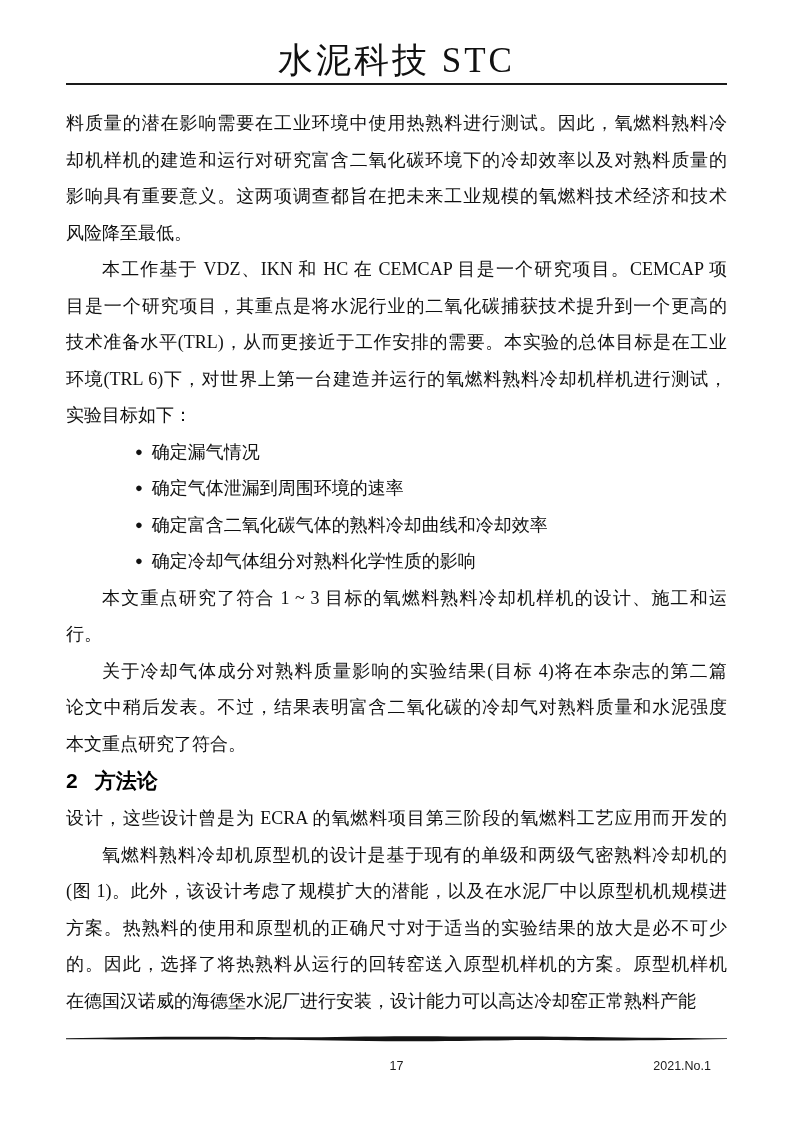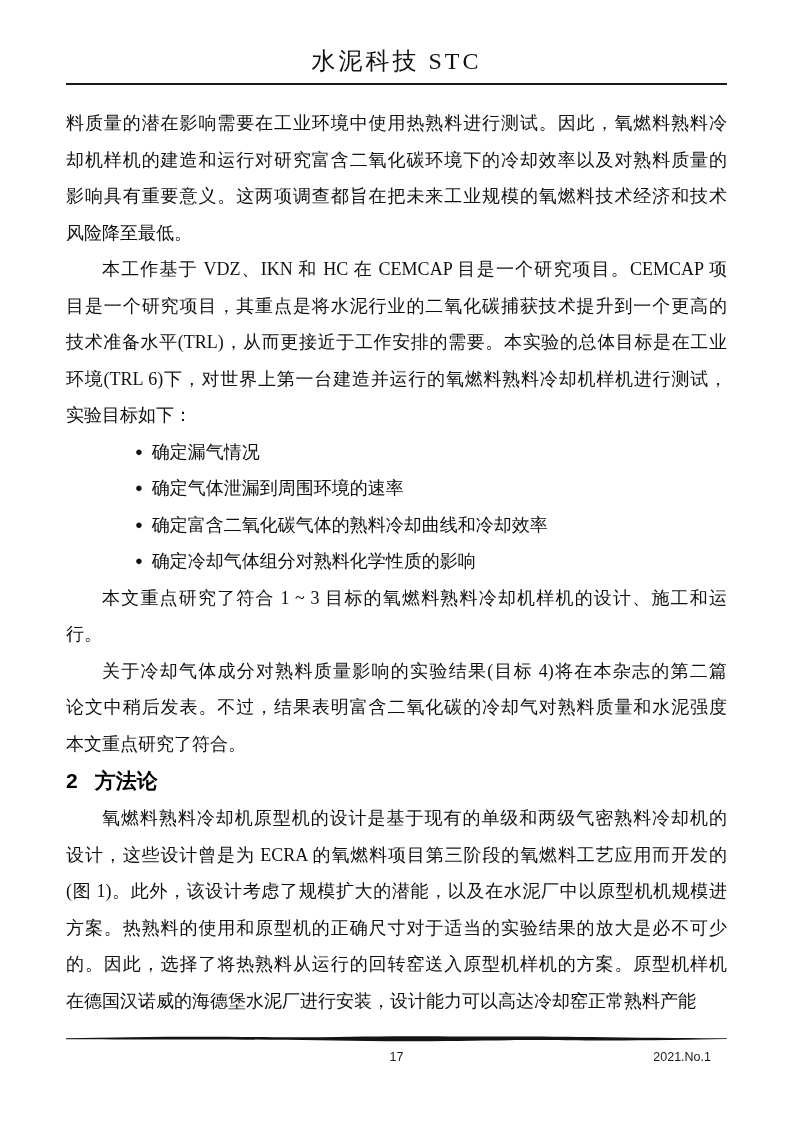--- a/index.html
+++ b/index.html
@@ -18,21 +18,21 @@
     font-family: "Liberation Serif", "DejaVu Serif", serif;
     color: #111111;
     overflow: hidden;
   }
   
   .header {
     padding-top: 44px;
   }
   .journal-title {
     text-align: center;
-    font-size: 24px;
+    font-size: 35px;
     height: 34px;
     line-height: 34px;
     letter-spacing: 3px;
     font-family: "Liberation Serif", "DejaVu Serif", serif;
     font-weight: 500;
   }
   .header-rule {
     margin-top: 5px;
     border-bottom: 2px solid #1a1a1a;
     height: 0;
@@ -87,21 +87,21 @@
     right: 66px;
     top: 1034px;
   }
   .footer-rule-svg {
     display: block;
     width: 100%;
     height: 9px;
   }
   .footer-row {
     position: relative;
-    margin-top: 5px;
+    margin-top: 14px;
     font-family: "Liberation Sans", "DejaVu Sans", sans-serif;
     font-size: 12.5px;
     color: #1a1a1a;
     height: 18px;
     line-height: 18px;
   }
   .page-number {
     display: block;
     text-align: center;
   }
@@ -148,22 +148,22 @@
       <div class="paragraph">
         <div class="line indent">关于冷却气体成分对熟料质量影响的实验结果(目标 4)将在本杂志的第二篇</div>
         <div class="line">论文中稍后发表。不过，结果表明富含二氧化碳的冷却气对熟料质量和水泥强度</div>
         <div class="line last">本文重点研究了符合。</div>
       </div>
       <div class="section-heading">
         <span class="heading-number">2</span>
         <span class="heading-text">方法论</span>
       </div>
       <div class="paragraph">
+        <div class="line">设计，这些设计曾是为 ECRA 的氧燃料项目第三阶段的氧燃料工艺应用而开发的</div>
         <div class="line indent">氧燃料熟料冷却机原型机的设计是基于现有的单级和两级气密熟料冷却机的</div>
-        <div class="line">设计，这些设计曾是为 ECRA 的氧燃料项目第三阶段的氧燃料工艺应用而开发的</div>
         <div class="line">(图 1)。此外，该设计考虑了规模扩大的潜能，以及在水泥厂中以原型机机规模进</div>
         <div class="line">方案。热熟料的使用和原型机的正确尺寸对于适当的实验结果的放大是必不可少</div>
         <div class="line">的。因此，选择了将热熟料从运行的回转窑送入原型机样机的方案。原型机样机</div>
         <div class="line last">在德国汉诺威的海德堡水泥厂进行安装，设计能力可以高达冷却窑正常熟料产能</div>
       </div>
     </div>
 
   <div class="footer">
     <svg class="footer-rule-svg" viewBox="0 0 661 9" preserveAspectRatio="none">
       <path d="M0,4.2 C60,3.0 120,2.2 190,3.0 C260,3.8 300,1.8 360,2.2 C430,2.7 470,2.0 540,3.2 C590,4.0 630,4.0 661,4.3

